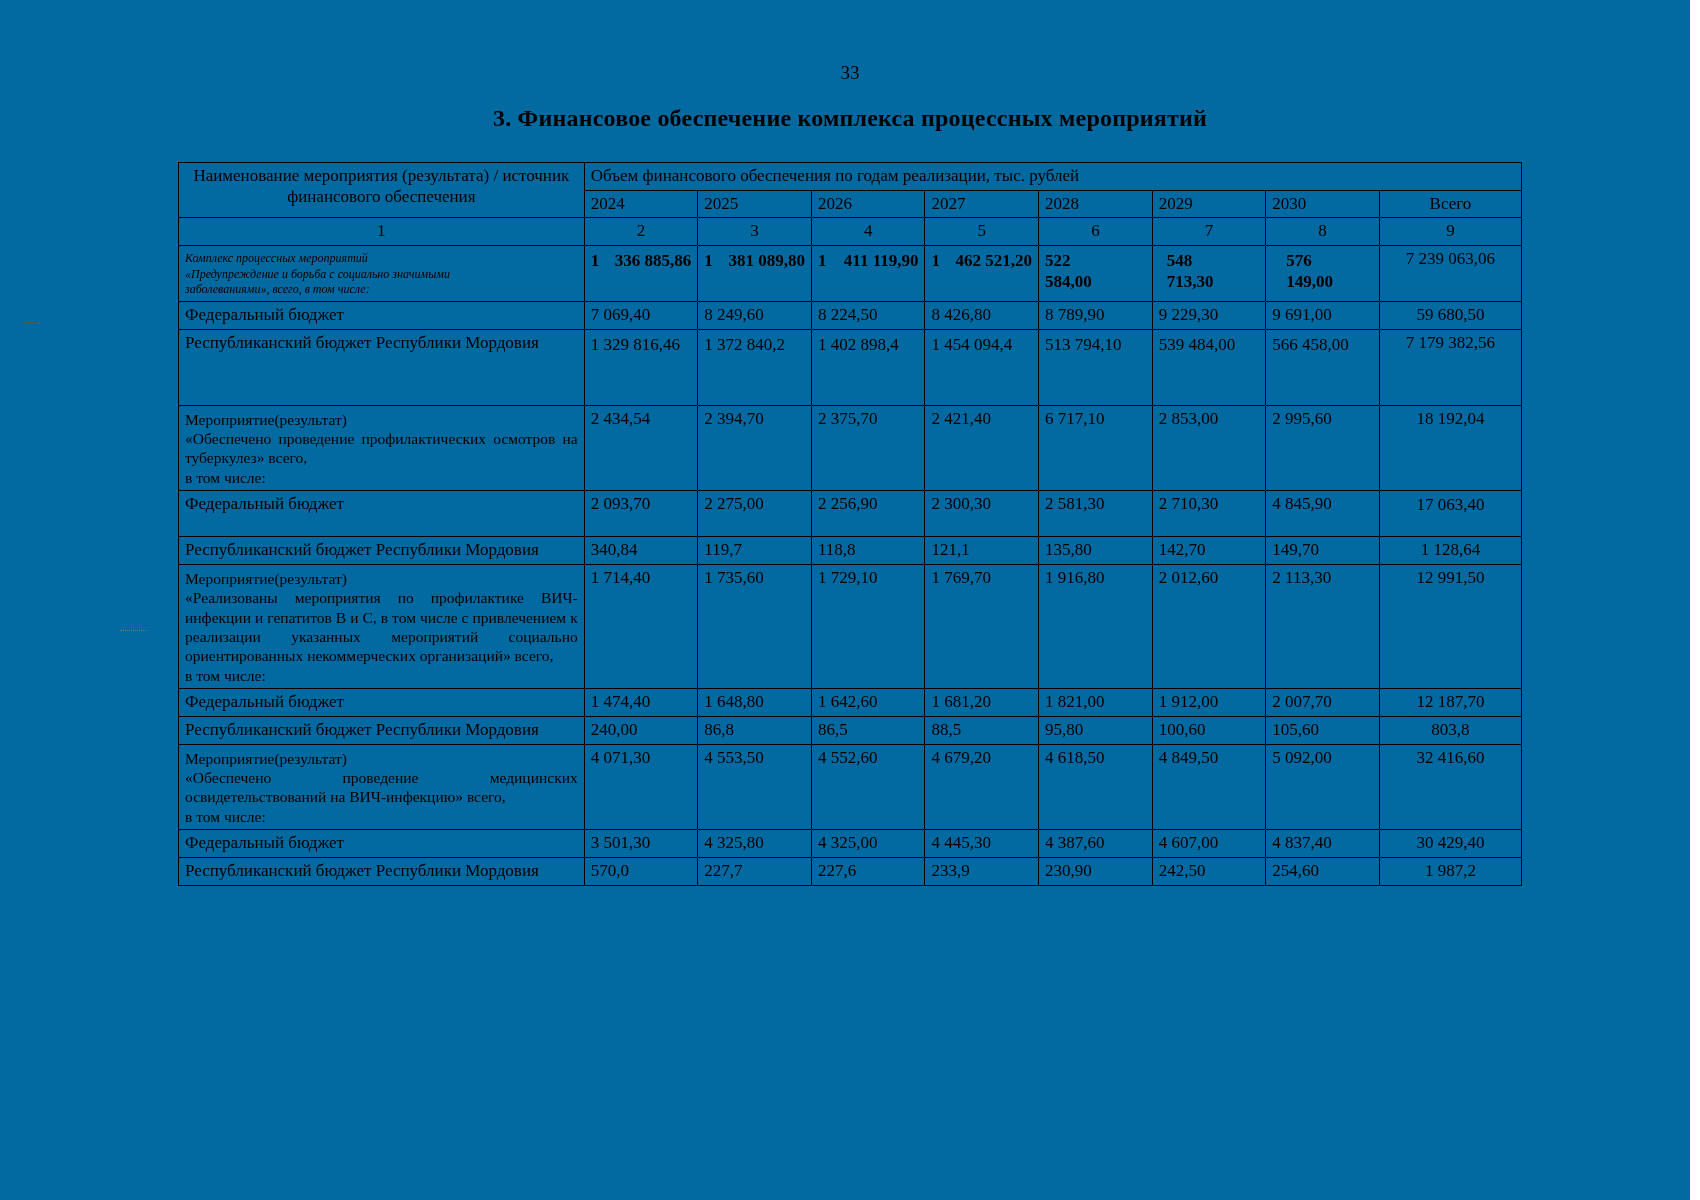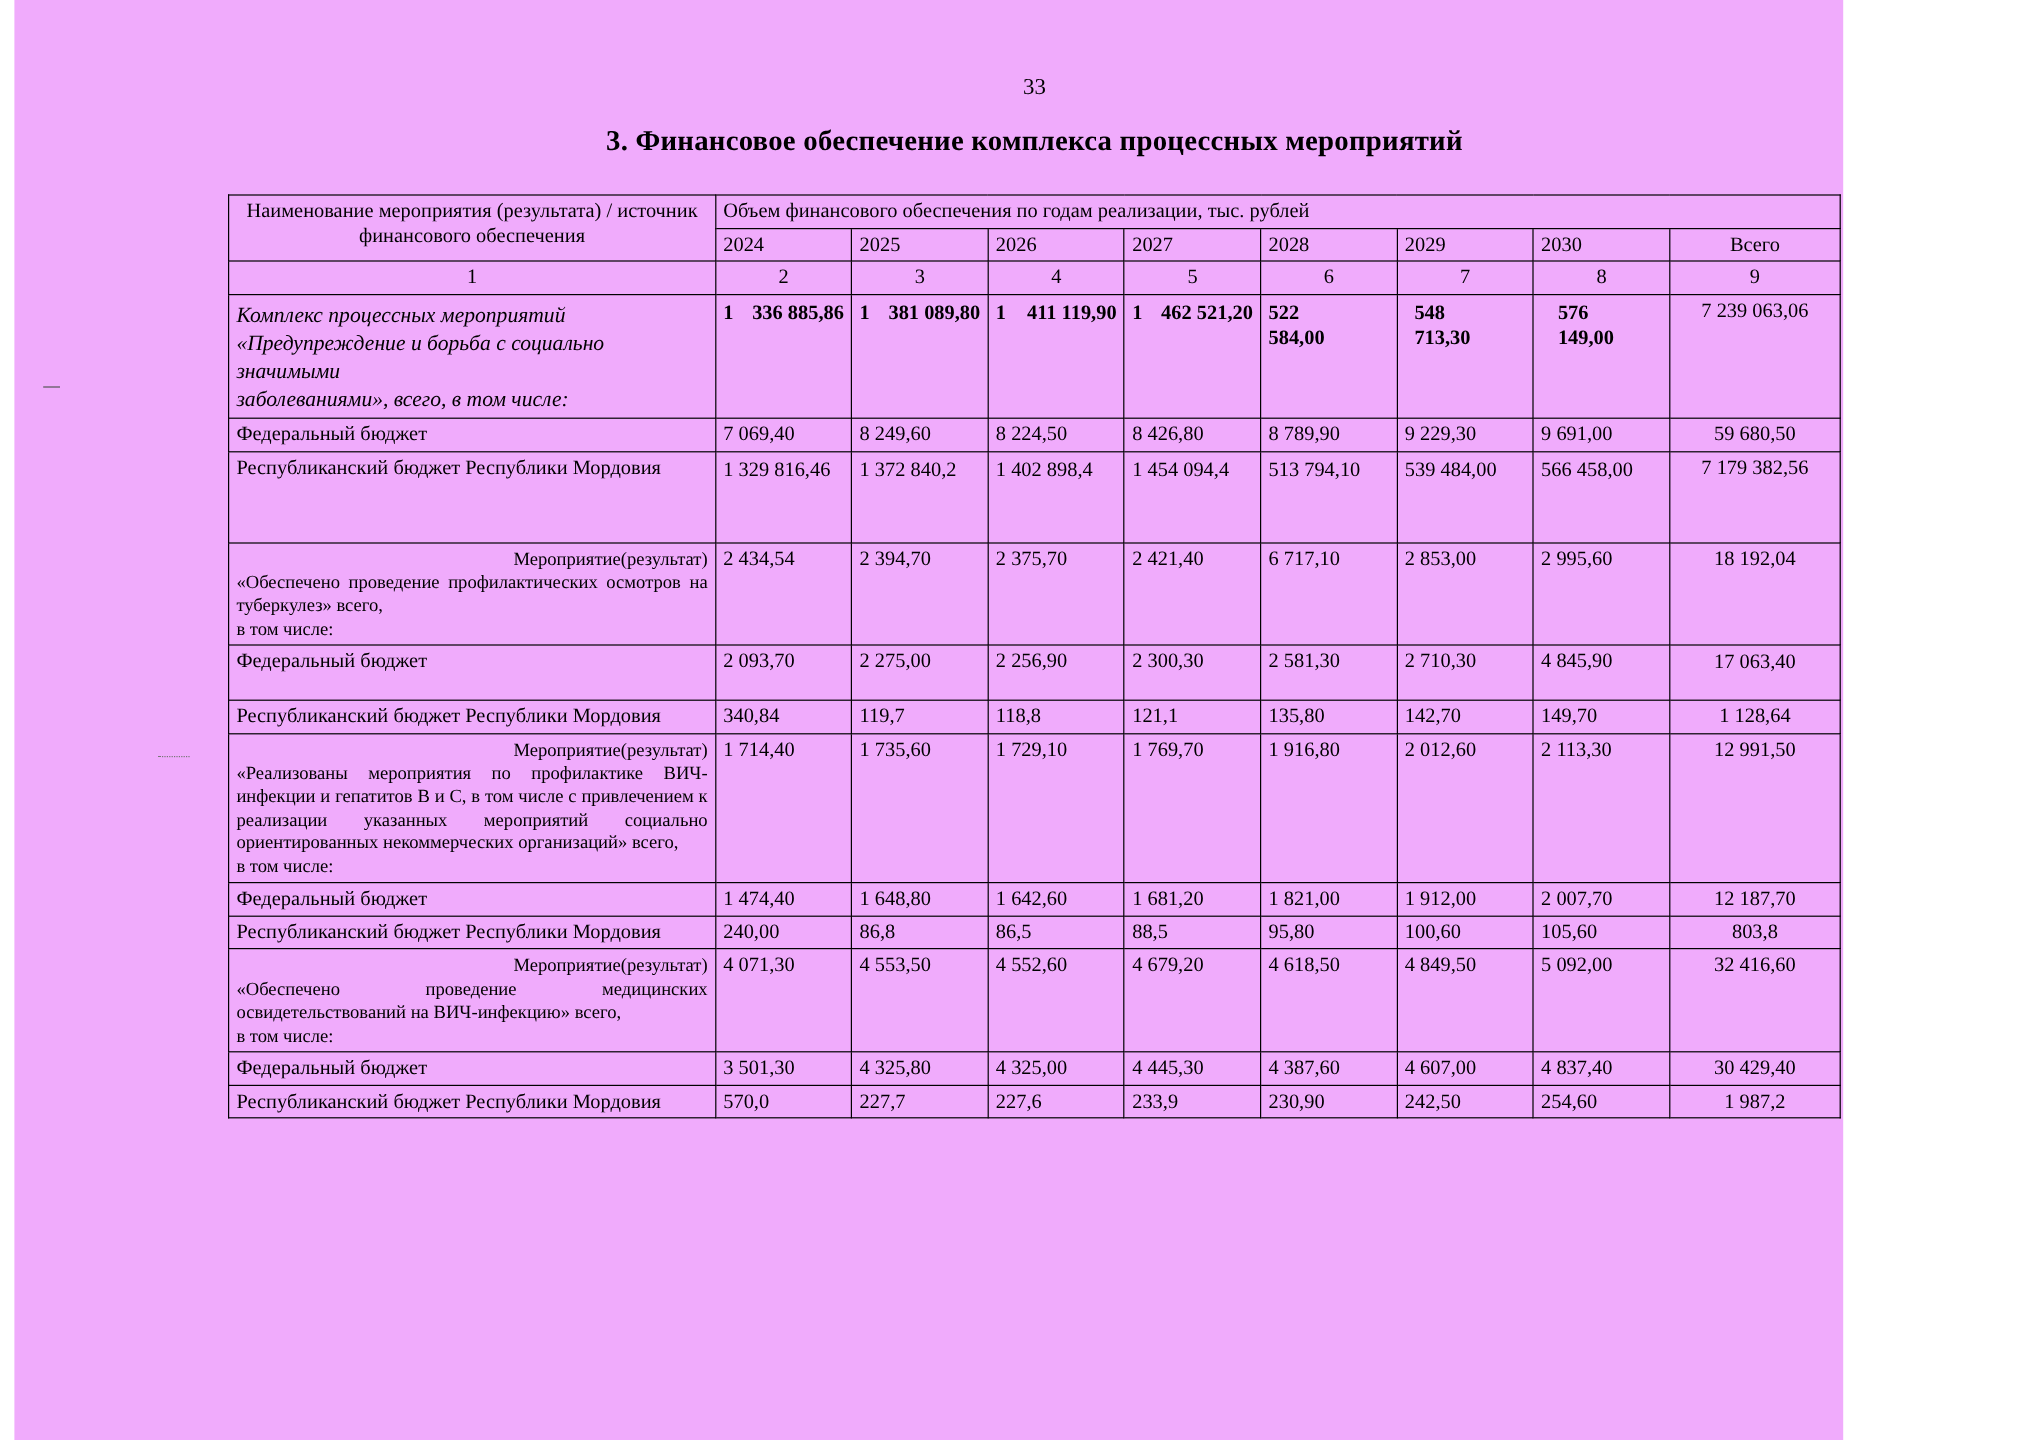--- a/index.html
+++ b/index.html
@@ -10,24 +10,24 @@
   body {
     width: 1700px;
     height: 1200px;
     font-family: "Liberation Serif", serif;
     color: #000000;
     position: relative;
     overflow: hidden;
   }
   .page {
     position: absolute;
-    left: 12px; top: 0;
-    width: 1524px;
+    left: 0; top: 0;
+    width: 1690px;
     height: 1200px;
-    background: #f0abfc;
+    background: #0369a1;
   }
   .page-number {
     position: absolute;
     top: 62px;
     left: 0;
     width: 1700px;
     text-align: center;
     font-size: 19px;
     font-family: "Liberation Serif", serif;
   }
@@ -98,21 +98,21 @@
   .cell-name.just {
     text-align: justify;
     text-align-last: left;
     font-size: 15.5px;
     line-height: 1.25;
     vertical-align: top;
     padding-top: 4px;
   }
   .cell-name.italic {
     font-style: italic;
-    font-size: 18px;
+    font-size: 12px;
     line-height: 1.3;
     vertical-align: top;
     padding-top: 5px;
   }
   .cell-val {
     text-align: left;
     vertical-align: middle;
     font-size: 17.5px;
     padding-left: 7px;
   }
@@ -131,21 +131,21 @@
     font-weight: bold;
     font-size: 17.5px;
     padding-left: 8px;
   }
   .cell-total.topal { vertical-align: top; padding-top: 4px; }
   .v-bot { vertical-align: bottom; padding-bottom: 6px; }
   .tight { line-height: 1.18; }
   .name-line-gap { display:block; }
   .mero-head {
     display: flex;
-    justify-content: flex-end;
+    justify-content: flex-start;
   }
   .dots-left {
     position: absolute;
     left: 24px;
     top: 322px;
     width: 14px;
     height: 1px;
     border-top: 1.4px solid #555;
   }
   .dots-left2 {

